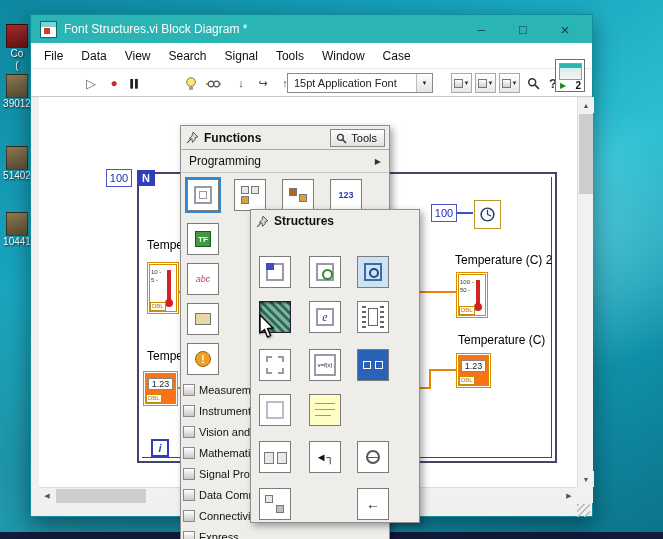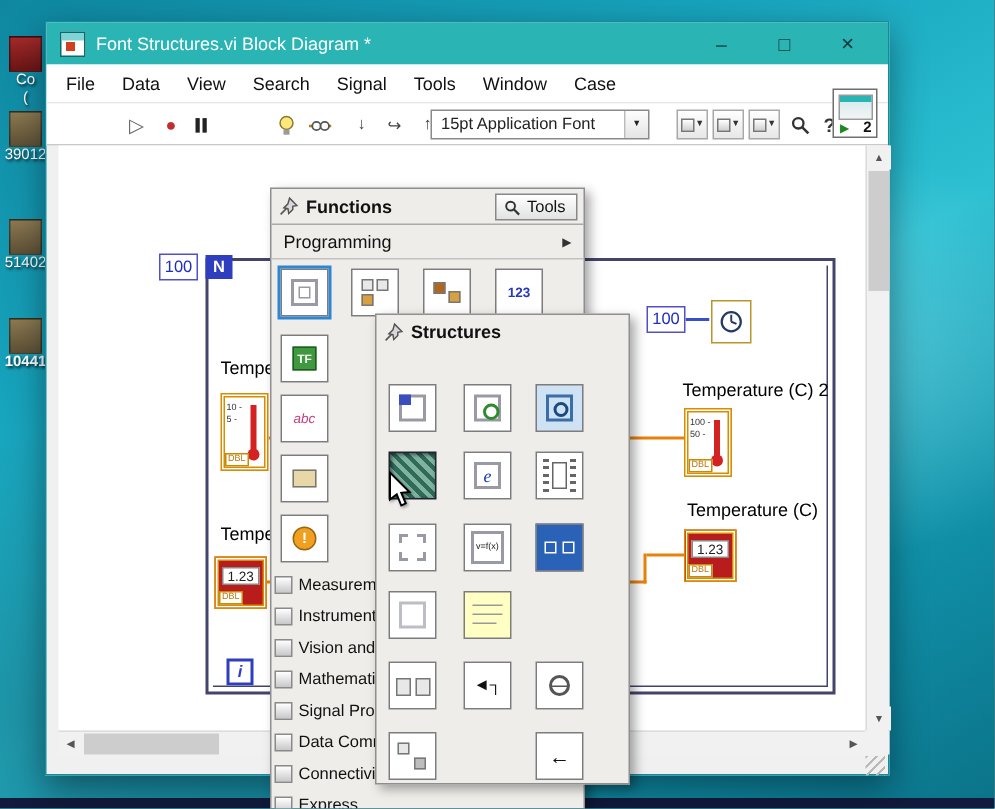--- a/index.html
+++ b/index.html
@@ -45,21 +45,21 @@
   .forloop{position:absolute;left:98px;top:75px;width:420px;height:291px;border:2px solid #44446b;}
   .forloop .inner{position:absolute;inset:3px;border-right:1px solid #44446b;border-bottom:1px solid #44446b;}
   .nterm{position:absolute;left:98px;top:73px;width:18px;height:16px;background:#2e3ebe;color:#fff;font-size:11px;font-weight:bold;display:flex;align-items:center;justify-content:center;}
   .iterm{position:absolute;left:112px;top:342px;width:18px;height:18px;border:2px solid #2e3ebe;color:#2e3ebe;font-size:11px;font-weight:bold;font-style:italic;display:flex;align-items:center;justify-content:center;background:#fff;}
   .konst{position:absolute;height:18px;min-width:26px;border:1px solid #5050c8;background:#fff;color:#1f2fbe;font-size:11px;display:flex;align-items:center;justify-content:center;padding:0 2px;}
   .dlbl{position:absolute;font-size:12px;color:#000;white-space:nowrap;}
   .thermo{position:absolute;width:32px;background:#fff;border:1px solid #d98c00;box-shadow:inset 0 0 0 1px #fff, inset 0 0 0 2px #d98c00;}
   .thermo .scale{position:absolute;left:3px;top:5px;font-size:6px;line-height:8px;color:#333;}
   .thermo .merc{position:absolute;right:7px;top:7px;width:4px;bottom:12px;background:#d42222;}
   .thermo .merc::after{content:"";position:absolute;left:-2px;bottom:-6px;width:8px;height:8px;border-radius:50%;background:#d42222;}
-  .numind{position:absolute;width:35px;height:35px;background:#b91c1c;border:1px solid #d98c00;box-shadow:inset 0 0 0 1px #fff, inset 0 0 0 2px #d98c00;}
+  .numind{position:absolute;width:35px;height:35px;background:#f97316;border:1px solid #d98c00;box-shadow:inset 0 0 0 1px #fff, inset 0 0 0 2px #d98c00;}
   .numind .val{position:absolute;left:4px;right:4px;top:6px;border:1px solid #888;font-size:9px;text-align:center;color:#222;background:#fff;}
   .dbl{position:absolute;left:2px;bottom:2px;font-size:6px;color:#b87400;border:1px solid #c88a00;background:#fff;padding:0 1px;line-height:7px;}
   .clock{position:absolute;left:434px;top:102px;width:29px;height:31px;background:#fff;border:1px solid #b89а2a;border-color:#b8962a;box-shadow:inset 0 0 0 1px #fff, inset 0 0 0 2px #b8962a;display:flex;align-items:center;justify-content:center;}
   .wire{position:absolute;background:#e8820a;}
   .bwire{position:absolute;background:#3a50c8;}
   
   .vscroll{position:absolute;left:546px;top:82px;width:16px;height:390px;background:#f1f1f1;border-left:1px solid #ddd;}
   .hscroll{position:absolute;left:8px;top:472px;width:538px;height:16px;background:#f1f1f1;border-top:1px solid #ddd;}
   .sbtn{position:absolute;width:16px;height:16px;display:flex;align-items:center;justify-content:center;font-size:7px;color:#555;background:#f1f1f1;}
   .vthumb{position:absolute;left:1px;top:17px;width:14px;height:80px;background:#cdcdcd;}
@@ -113,21 +113,21 @@
     <div class="dlabel">(</div>
   </div>
   <div class="dicon" style="left:0;top:74px;">
     <div class="dimg"></div>
     <div class="dlabel">39012</div>
   </div>
   <div class="dicon" style="left:0;top:146px;">
     <div class="dimg"></div>
     <div class="dlabel">51402</div>
   </div>
-  <div class="dicon" style="left:0;top:212px;font-weight:bold;">
+  <div class="dicon" style="left:0;top:212px;">
     <div class="dimg"></div>
     <div class="dlabel">10441</div>
   </div>
 
   <div class="taskbar"></div>
 
   <div class="win">
     <div class="titlebar">
       <div class="appicon">
           <i></i>

